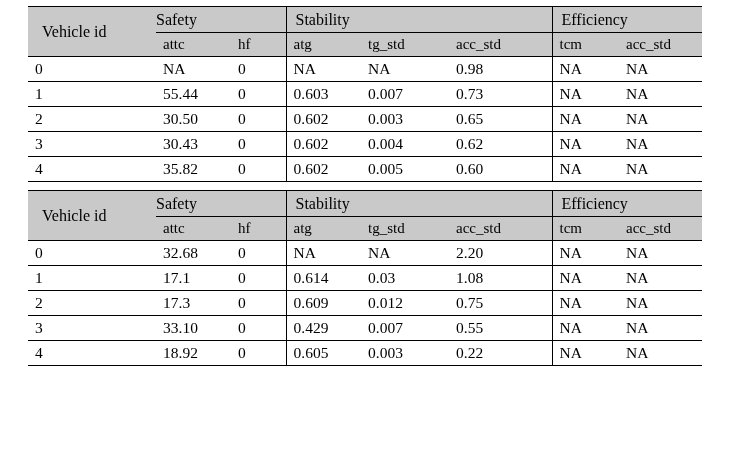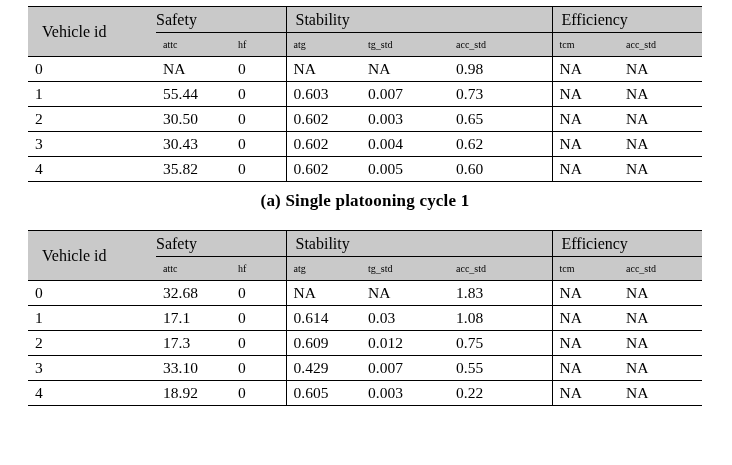--- a/index.html
+++ b/index.html
@@ -38,21 +38,21 @@
     vertical-align: middle;
   }
   .hdr-row td {
     background: #c9c9c9;
     height: 25px;
     font-size: 16px;
   }
   .sub-row td {
     background: #c9c9c9;
     height: 23px;
-    font-size: 10px;
+    font-size: 15px;
   }
   .rule-top td {
     border-top: 1.6px solid #000;
   }
   .rule-mid td {
     border-top: 1.1px solid #000;
   }
   .rule-bot td {
     border-bottom: 1.6px solid #000;
   }
@@ -170,21 +170,20 @@
           <td class="cell-pad">35.82</td>
           <td>0</td>
           <td class="cell-pad vsep">0.602</td>
           <td>0.005</td>
           <td>0.60</td>
           <td class="cell-pad vsep">NA</td>
           <td>NA</td>
         </tr>
       </tbody>
     </table>
-    <div class="caption">(a) Single platooning cycle 1</div>
   </div>
 
   <div class="table-block">
     <table class="metrics">
       <colgroup>
         <col style="width:128px">
         <col style="width:82px">
         <col style="width:48px">
         <col style="width:82px">
         <col style="width:88px">
@@ -208,21 +207,21 @@
           <td class="cell-pad vsep">tcm</td>
           <td>acc_std</td>
         </tr>
 
         <tr class="data-row first">
           <td class="cell-pad">0</td>
           <td class="cell-pad">32.68</td>
           <td>0</td>
           <td class="cell-pad vsep">NA</td>
           <td>NA</td>
-          <td>1.83</td>
+          <td>2.20</td>
           <td class="cell-pad vsep">NA</td>
           <td>NA</td>
         </tr>
         <tr class="data-row">
           <td class="cell-pad">1</td>
           <td class="cell-pad">17.1</td>
           <td>0</td>
           <td class="cell-pad vsep">0.614</td>
           <td>0.03</td>
           <td>1.08</td>

